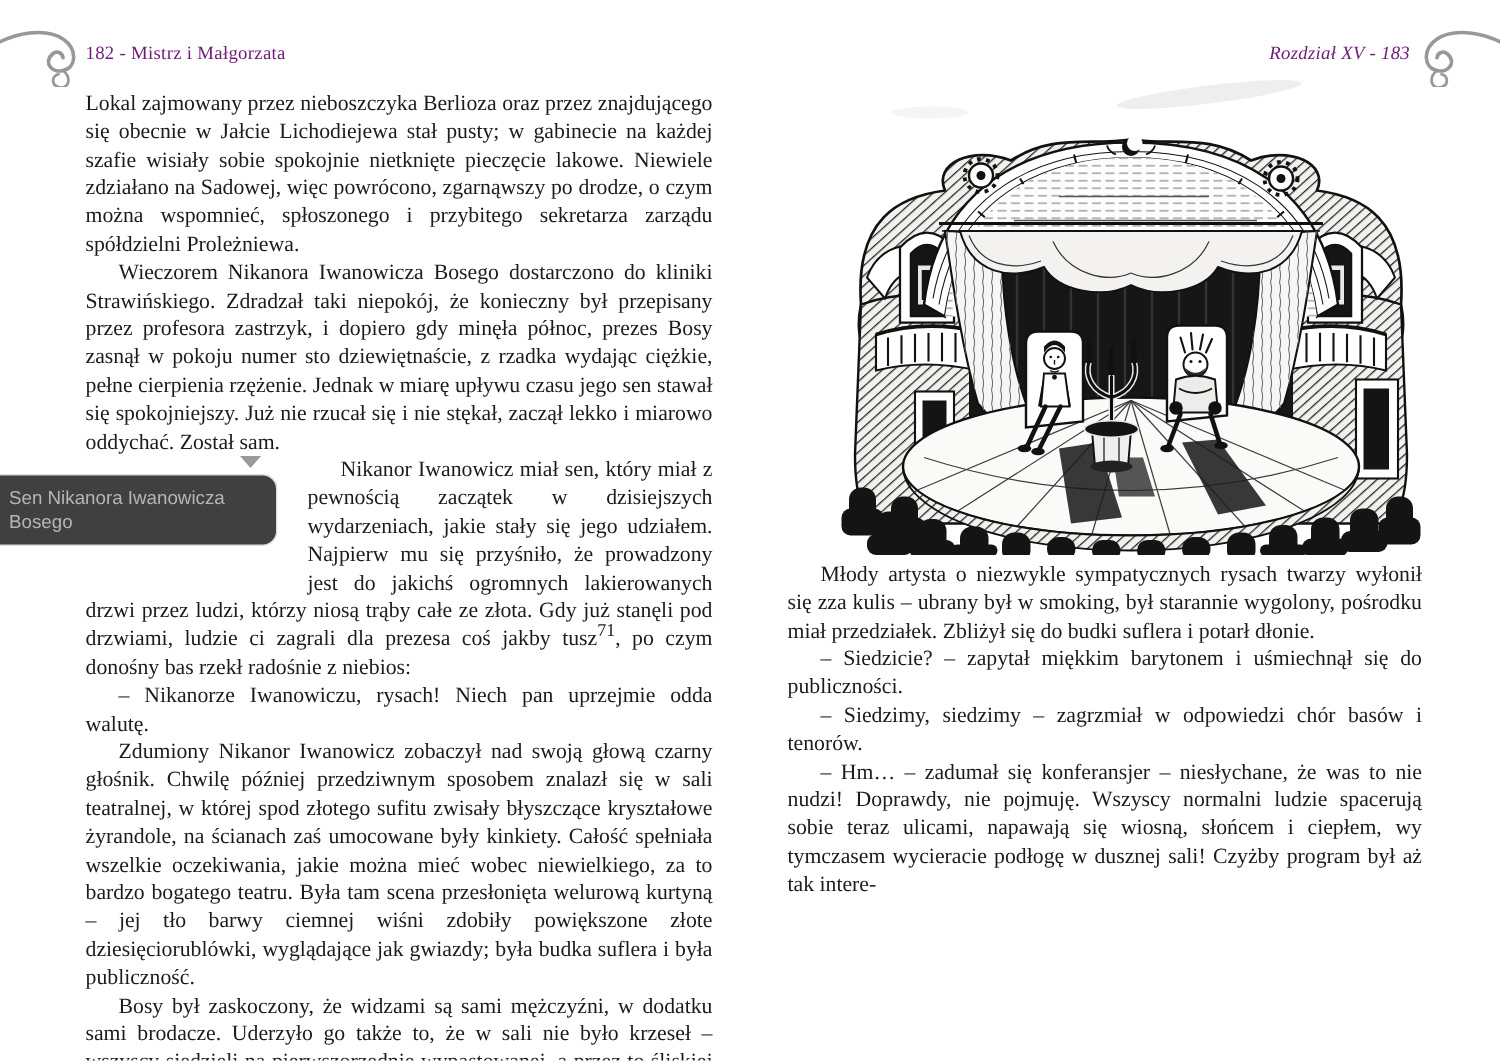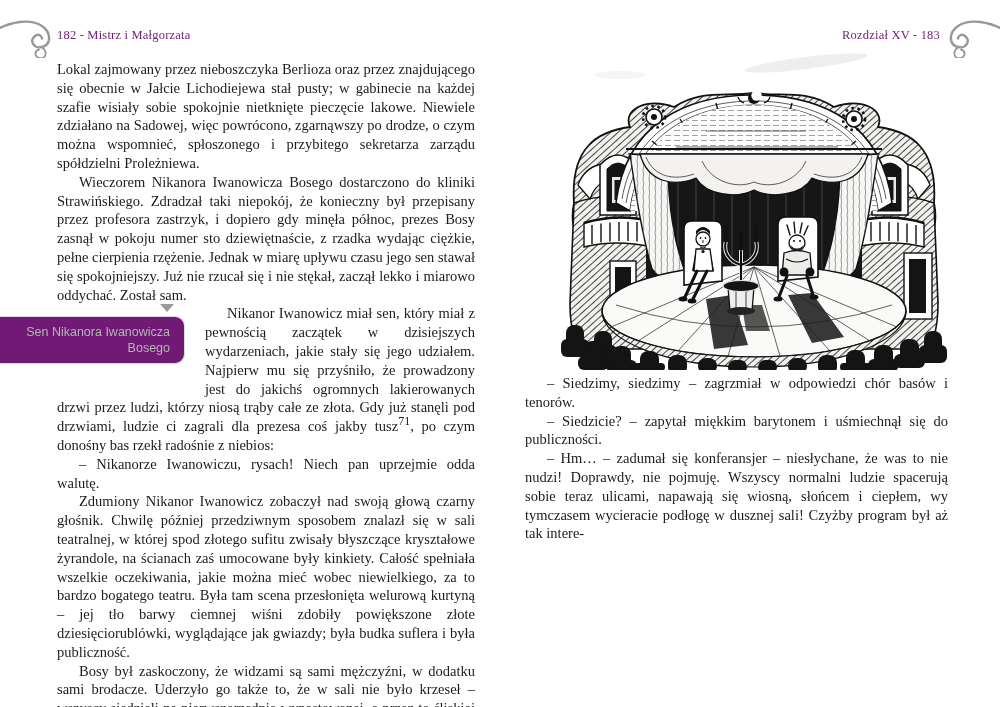--- a/index.html
+++ b/index.html
@@ -4,39 +4,39 @@
 <style>
   html,body{margin:0;padding:0;}
   body{
     width:1000px;height:707px;position:relative;overflow:hidden;
     background:#ffffff;color:#1b1b1b;
     font-family:"Liberation Serif", serif;
   }
   
   .hdr{position:absolute;top:28px;font-size:12.5px;color:#701a75;letter-spacing:.2px;}
   .hdr-left{left:57px;}
-  .hdr-right{right:60px;}
+  .hdr-right{right:60px;font-style:italic;}
   .flourish{position:absolute;top:14px;width:60px;height:44px;color:#989898;}
   .flourish.left{left:-4px;}
   .flourish.right{right:-4px;transform:scaleX(-1);}
   
   .col{position:absolute;font-size:14.5px;line-height:18.8px;text-align:justify;}
   .col p{margin:0;text-indent:22px;}
   .col p.flush{text-indent:0;}
   .col-left{left:57px;top:60px;width:418px;}
   .col-right{left:525px;top:374px;width:423px;}
   sup.ref{font-size:12px;line-height:0;vertical-align:6px;}
   
   .note-float{display:block;float:left;width:205px;height:76px;margin-left:-57px;position:relative;}
   .note-box{
     position:absolute;left:0;top:12px;width:185px;box-sizing:border-box;
-    background:#701a75;border:1px solid #dcdcdc;border-left:none;
+    background:#404040;border:1px solid #dcdcdc;border-left:none;
     border-radius:0 10px 10px 0;padding:7px 14px 7px 6px;
     font-family:"Liberation Sans", sans-serif;font-size:12.5px;line-height:16px;
-    color:#b5b5b5;text-align:right;text-indent:0;
+    color:#b5b5b5;text-align:left;text-indent:0;
   }
   .note-line{display:block;}
   .note-caret{
     position:absolute;left:160px;top:0;width:0;height:0;
     border-left:7px solid transparent;border-right:7px solid transparent;
     border-top:8px solid #9a9a9a;
   }
   
   .illo{position:absolute;left:556px;top:52px;width:396px;height:318px;margin:0;}
   .illo svg{display:block;width:100%;height:100%;}
@@ -357,16 +357,17 @@
         </g>
     <g>
           <rect x="368" y="278" width="18" height="24" rx="8"></rect>
           <rect x="363" y="292" width="28" height="18" rx="6"></rect>
         </g>
   </g>
 </svg>
 </figure>
 
 <main class="col col-right">
+  <p>Młody artysta o niezwykle sympatycznych rysach twarzy wyłonił się zza kulis – ubrany był w smoking, był starannie wygolony, pośrodku miał przedziałek. Zbliżył się do budki suflera i potarł dłonie.</p>
+  <p>– Siedzicie? – zapytał miękkim barytonem i uśmiechnął się do publiczności.</p>
   <p>– Siedzimy, siedzimy – zagrzmiał w odpowiedzi chór basów i tenorów.</p>
-  <p>– Siedzicie? – zapytał miękkim barytonem i uśmiechnął się do publiczności.</p>
   <p>– Hm… – zadumał się konferansjer – niesłychane, że was to nie nudzi! Doprawdy, nie pojmuję. Wszyscy normalni ludzie spacerują sobie teraz ulicami, napawają się wiosną, słońcem i ciepłem, wy tymczasem wycieracie podłogę w dusznej sali! Czyżby program był aż tak intere-</p>
 </main>
 
 </body></html>

